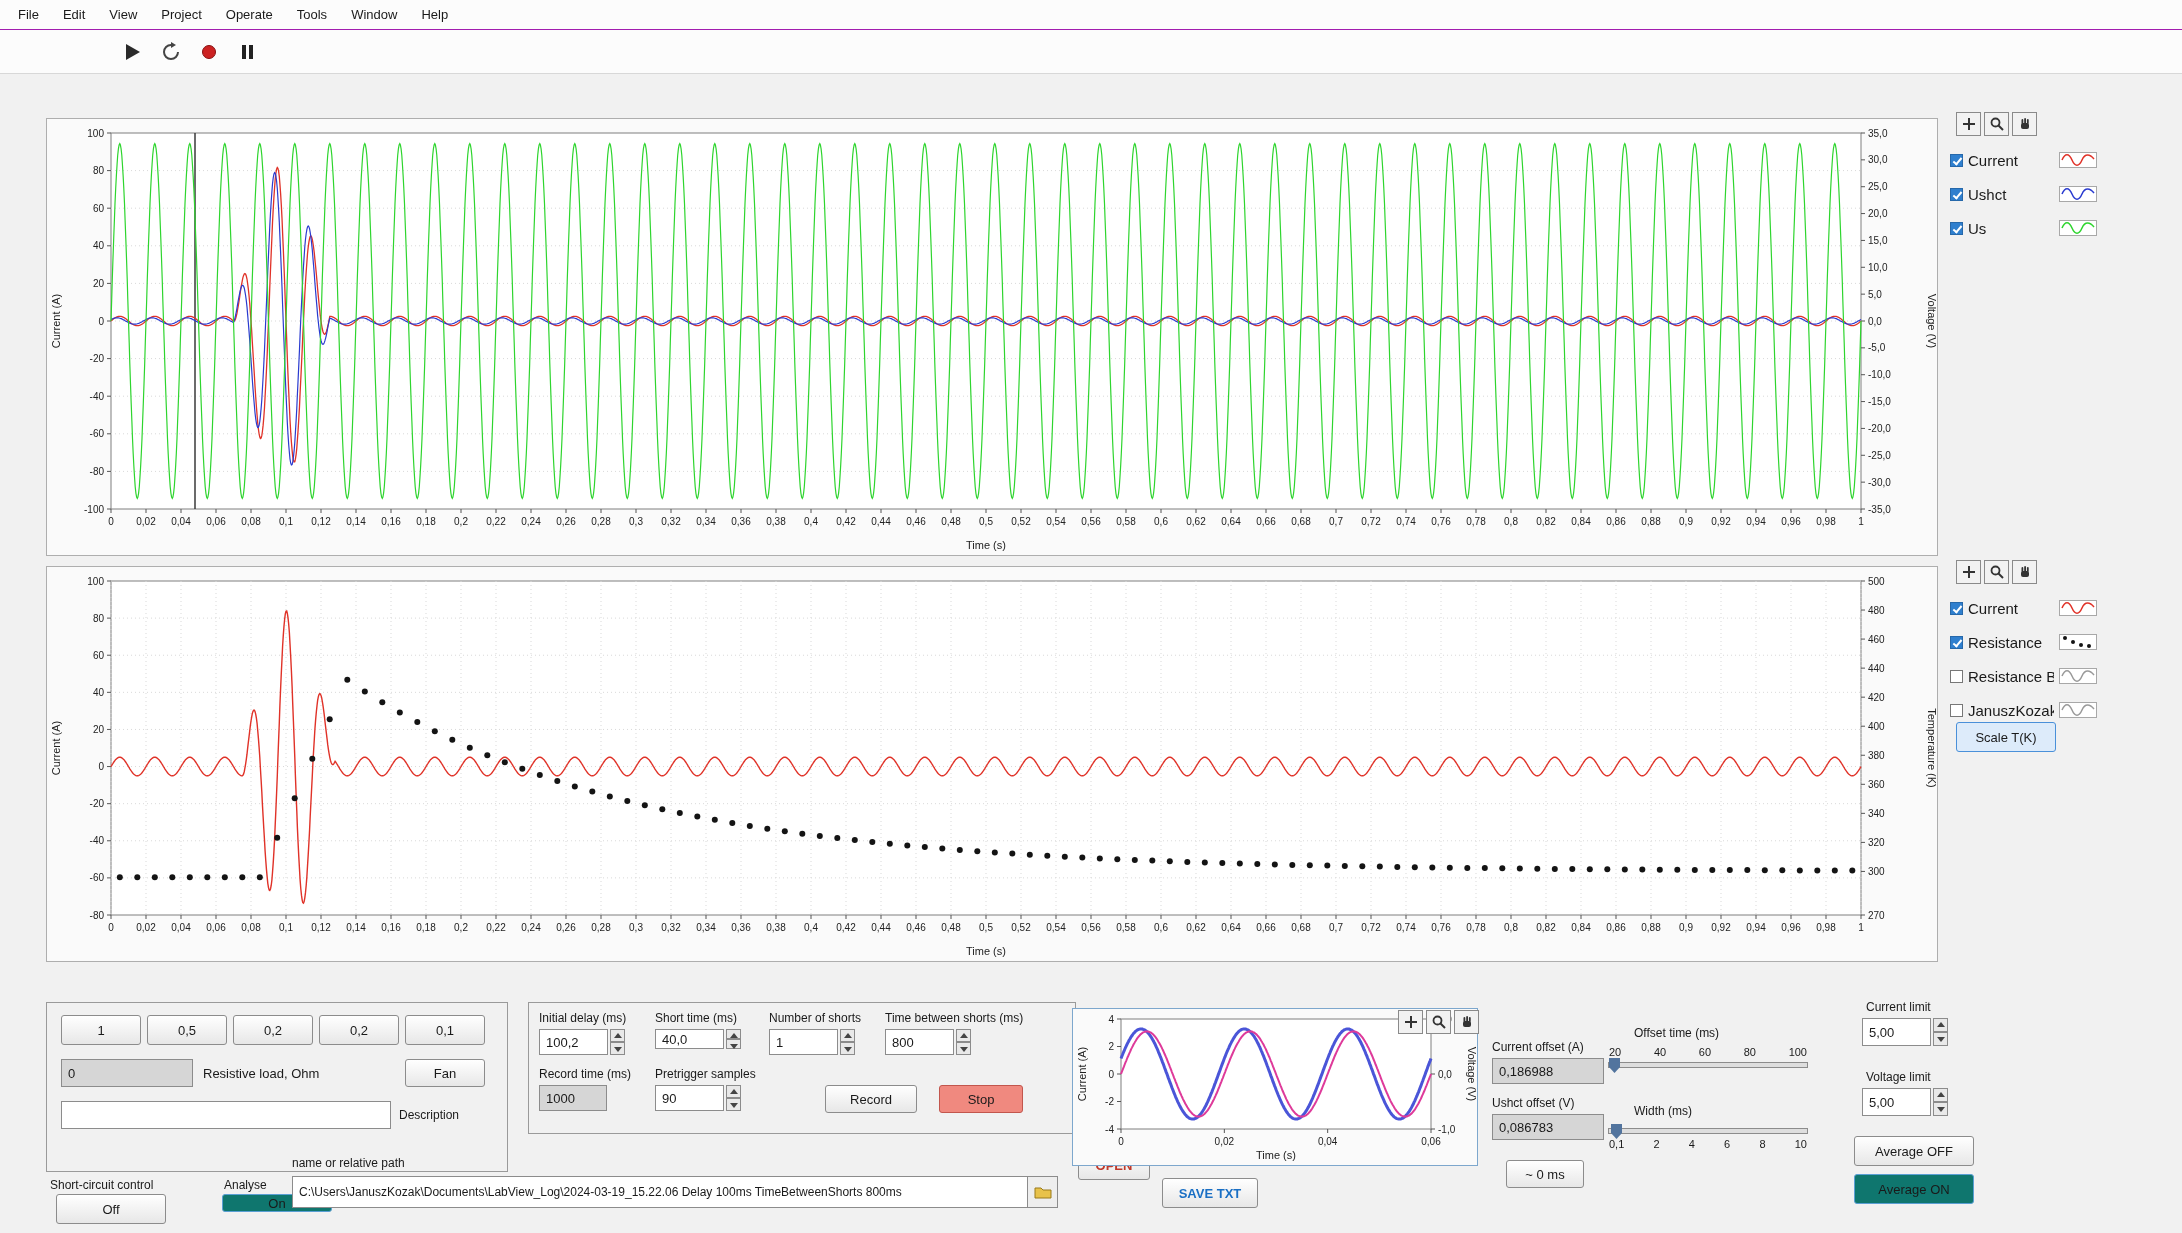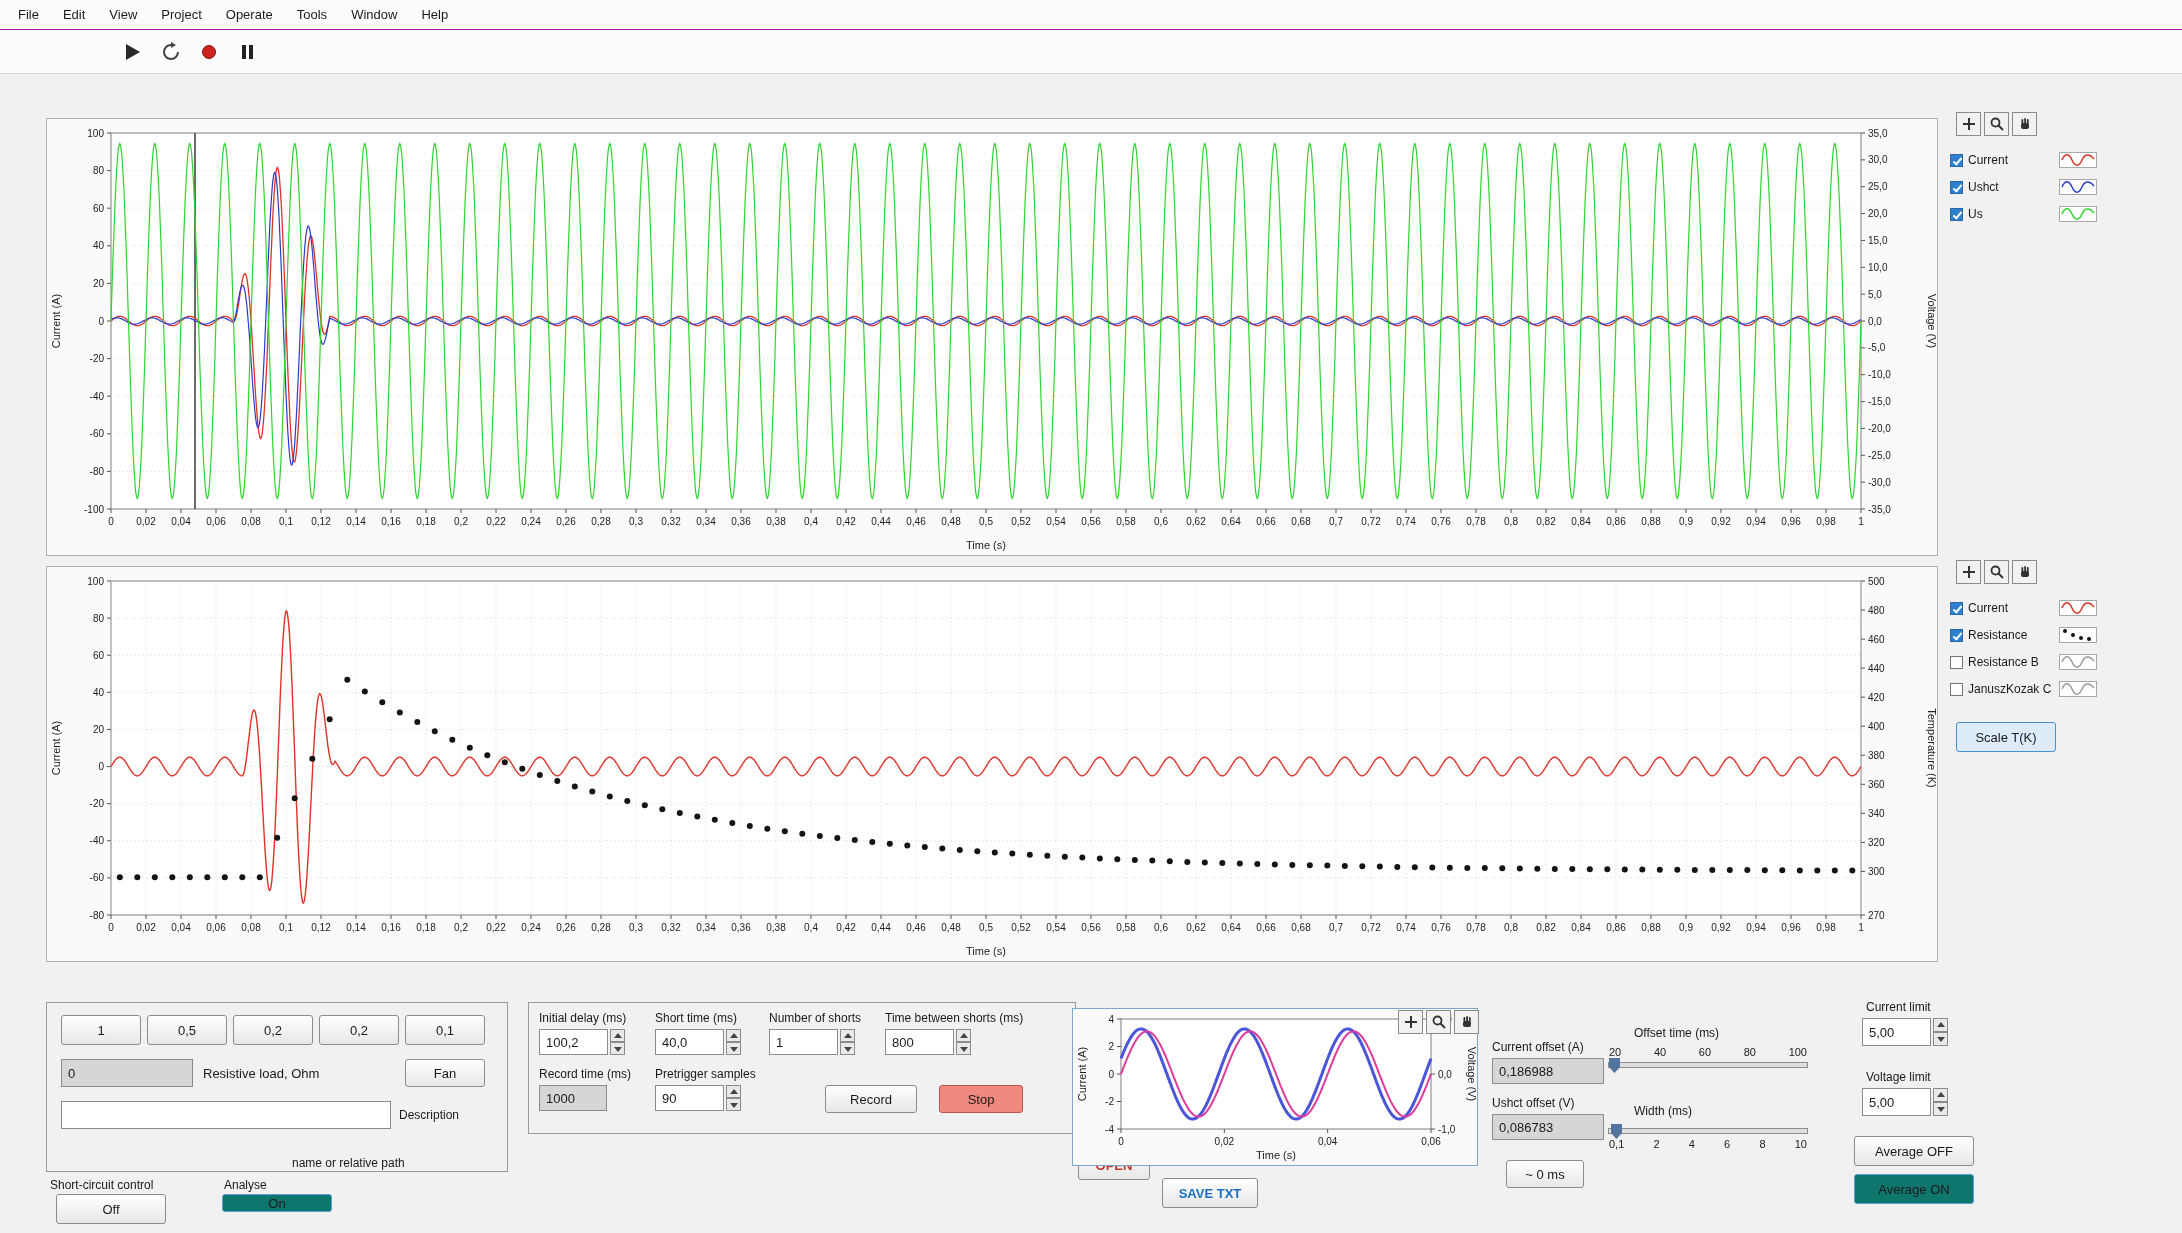--- a/index.html
+++ b/index.html
@@ -23,21 +23,21 @@
   .inp{position:absolute;background:#ffffff;border:1px solid #8c8c8c;font-size:13px;display:flex;align-items:center;padding-left:6px}
   .num{position:absolute;display:flex;align-items:stretch}
   .numval{flex:1;background:#fff;border:1px solid #8c8c8c;font-size:13px;display:flex;align-items:center;padding-left:6px}
   .spin{width:15px;display:flex;flex-direction:column;margin-left:2px}
   .spin i{flex:1;background:#e9e9e9;border:1px solid #8c8c8c;position:relative}
   .spin i::after{content:"";position:absolute;left:3px;border-left:4px solid transparent;border-right:4px solid transparent}
   .spin i.up::after{top:3px;border-bottom:5px solid #444}
   .spin i.dn::after{top:4px;border-top:5px solid #444}
   .palette{position:absolute;display:flex;gap:3px;z-index:5}
   .pbtn{width:25px;height:24px;border:1px solid #8a8a8a;background:#f2f2f2;display:flex;align-items:center;justify-content:center}
-  .legend{position:absolute;display:flex;flex-direction:column;gap:3px;font-size:12px}
+  .legend{position:absolute;display:flex;flex-direction:column;gap:10px;font-size:15px}
   .lrow{display:flex;align-items:center;gap:5px;height:24px}
   .cb{width:13px;height:13px;border:1px solid #777;background:#fff;display:inline-block;position:relative;flex:none}
   .cb.checked{background:#2f7fce;border-color:#2668aa}
   .cb.checked::after{content:"";position:absolute;left:4px;top:1px;width:3px;height:7px;border:2px solid #fff;border-top:0;border-left:0;transform:rotate(40deg)}
   .llabel{width:86px;overflow:hidden;white-space:nowrap}
   .lsample{width:38px;height:16px;background:#fff;border:1px solid #a8a8a8;flex:none}
   .slider{position:absolute;font-size:11px}
   .s-nums{display:flex;justify-content:space-between;padding:0 1px}
   .s-rail{height:6px;background:#dedede;border:1px solid #8c8c8c;position:relative;margin:4px 0}
   .s-thumb{position:absolute;top:-5px;width:11px;height:15px;background:#52749e;clip-path:polygon(50% 100%,0 60%,0 0,100% 0,100% 60%)}
@@ -712,21 +712,21 @@
     <div class="lbl" style="left:126px;top:8px">Short time (ms)</div>
     <div class="lbl" style="left:240px;top:8px">Number of shorts</div>
     <div class="lbl" style="left:356px;top:8px">Time between shorts (ms)</div>
     <div class="num" style="left:10px;top:26px;width:86px;height:26px">
       <span class="numval">100,2</span>
         <span class="spin">
           <i class="up"></i>
           <i class="dn"></i>
         </span>
     </div>
-    <div class="num" style="left:126px;top:26px;width:86px;height:26px">
+    <div class="num" style="left:126px;top:26px;width:86px;height:20px">
       <span class="numval">40,0</span>
         <span class="spin">
           <i class="up"></i>
           <i class="dn"></i>
         </span>
     </div>
     <div class="num" style="left:240px;top:26px;width:86px;height:26px">
       <span class="numval">1</span>
         <span class="spin">
           <i class="up"></i>
@@ -748,20 +748,28 @@
         <span class="spin">
           <i class="up"></i>
           <i class="dn"></i>
         </span>
     </div>
     <div class="btn" style="left:296px;top:82px;width:92px;height:28px">Record</div>
     <div class="btn stop" style="left:410px;top:82px;width:84px;height:28px">Stop</div>
   </div>
 
   <div class="lbl" style="left:292px;top:1082px">name or relative path</div>
+  <div class="inp" style="left:292px;top:1102px;width:766px;height:32px;font-size:12px">
+    <span style="overflow:hidden;white-space:nowrap;flex:1">C:\Users\JanuszKozak\Documents\LabView_Log\2024-03-19_15.22.06 Delay 100ms TimeBetweenShorts 800ms</span>
+    <span style="width:30px;height:100%;border-left:1px solid #8c8c8c;background:#eee;display:flex;align-items:center;justify-content:center;flex:none">
+      <svg width="18" height="14">
+          <path d="M1 3 h6 l2 2 h8 v8 h-16 z" fill="#e8c24a" stroke="#9a7a1a"></path>
+        </svg>
+    </span>
+  </div>
   <div class="btn red-text" style="left:1078px;top:1076px;width:72px;height:30px">OPEN</div>
   <div class="btn blue-text" style="left:1162px;top:1104px;width:96px;height:30px">SAVE TXT</div>
 
   <div class="gbox" id="chart3" style="left:1072px;top:934px;width:406px;height:158px;border-color:#7da7cd">
       <svg width="404" height="156">
         <rect x="48" y="10" width="310" height="110" fill="#ffffff" stroke="#7f7f7f"></rect>
         <line x1="48" y1="120" x2="48" y2="124" stroke="#555"></line>
         <text x="48" y="136" text-anchor="middle" font-size="10" fill="#222" font-family="Liberation Sans, sans-serif">0</text>
         <line x1="151.33333333333334" y1="120" x2="151.33333333333334" y2="124" stroke="#555"></line>
         <text x="151.33333333333334" y="136" text-anchor="middle" font-size="10" fill="#222" font-family="Liberation Sans, sans-serif">0,02</text>

